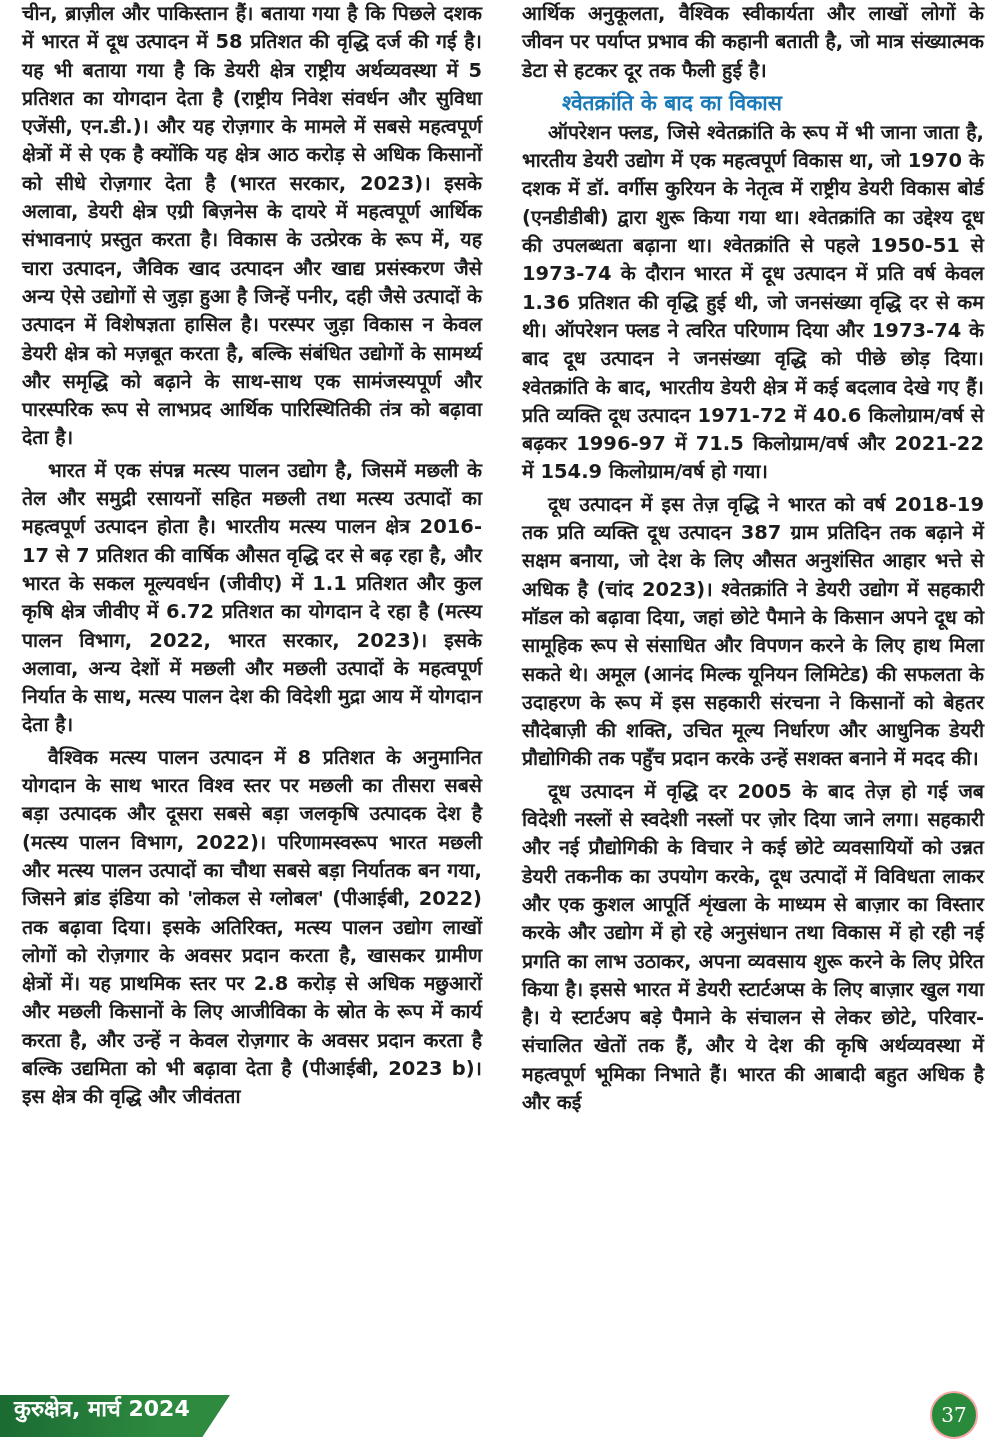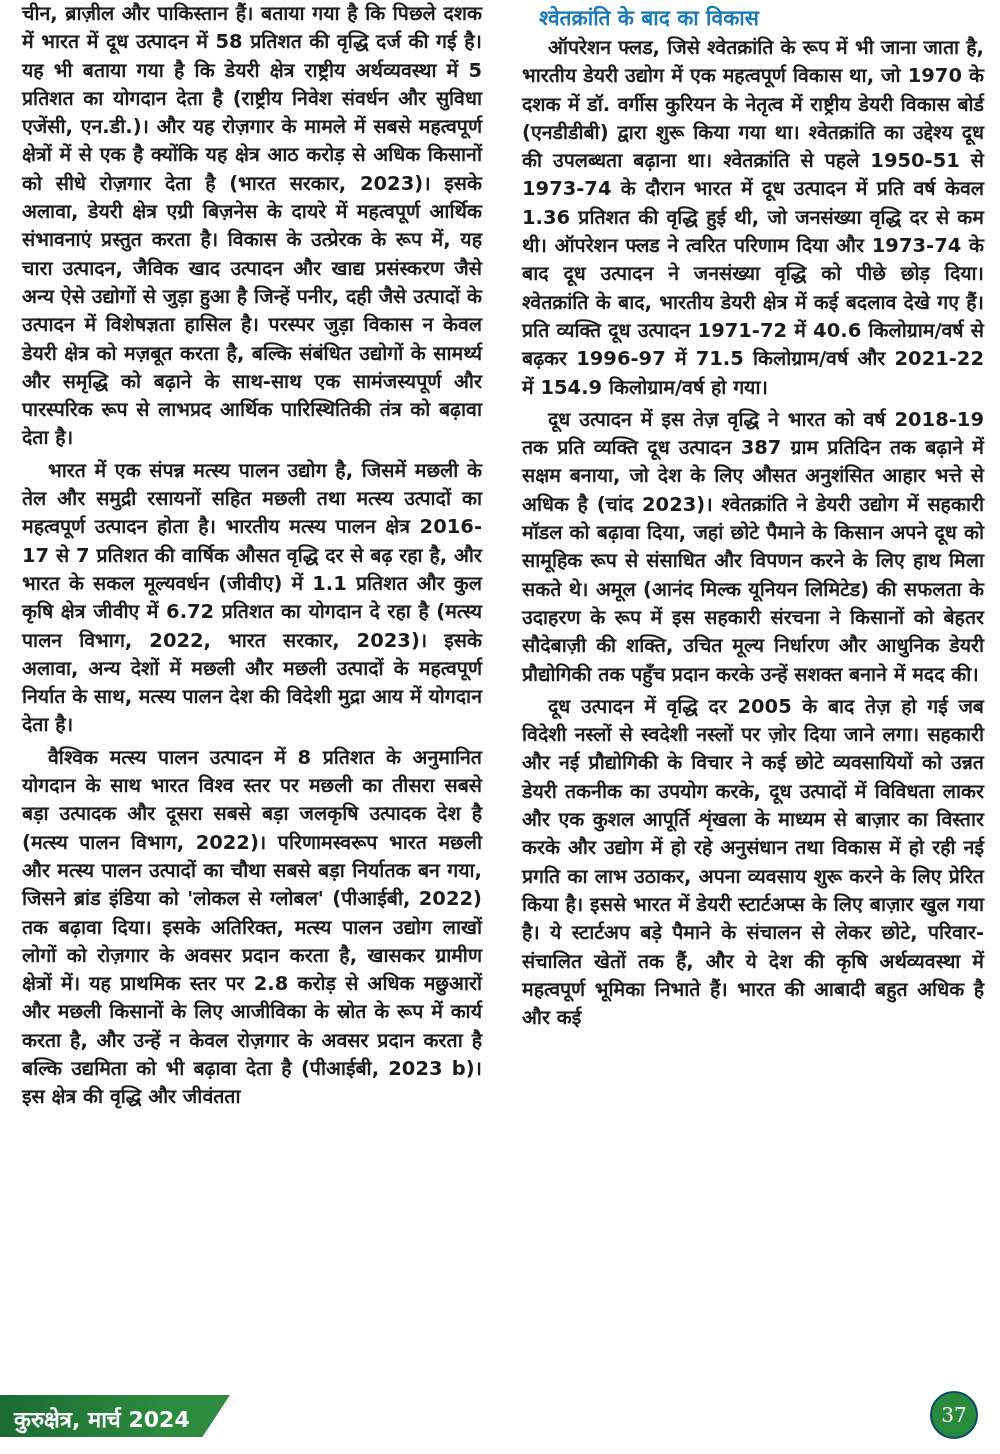--- a/index.html
+++ b/index.html
@@ -31,72 +31,73 @@
   .para {
     margin: 0 0 4px 0;
     text-indent: 0;
     font-weight: bold;
   }
   .para.indent { text-indent: 26px; }
   .heading {
     color: #1a7ab8;
     font-weight: bold;
     font-size: 21px;
-    margin: 4px 0 2px 17px;
+    margin: 4px 0 2px 40px;
     line-height: 28px;
   }
   .footer {
     position: absolute;
     left: 0; top: 1385px;
     width: 1000px;
     height: 69px;
   }
   .footer-band {
     position: absolute;
     left: 0; top: 10px;
     width: 230px;
     height: 42px;
     background: linear-gradient(90deg, #1b6b33 0%, #2d8a3f 70%, #2d8a3f 100%);
     clip-path: polygon(0 0, 100% 0, 88% 100%, 0 100%);
   }
   .footer-title {
     position: absolute;
-    left: 14px; top: 20px;
+    left: 14px; top: 9px;
     color: #ffffff;
     font-weight: bold;
     font-size: 22px;
     line-height: 30px;
     white-space: nowrap;
   }
   .page-num {
     position: absolute;
     left: 930px; top: 6px;
     width: 44px; height: 44px;
     border-radius: 50%;
     background: #2a8a3c;
-    border: 2px solid #0c4a6e;
+    border: 2px solid #fca5a5;
     color: #ffffff;
     font-family: "DejaVu Serif", "Liberation Serif", serif;
     font-size: 20px;
     line-height: 44px;
     text-align: center;
   }
 </style>
 </head>
 <body>
 
 <div class="page">
 
   <div class="col col-left">
     <p class="para">चीन, ब्राज़ील और पाकिस्तान हैं। बताया गया है कि पिछले दशक में भारत में दूध उत्पादन में 58 प्रतिशत की वृद्धि दर्ज की गई है। यह भी बताया गया है कि डेयरी क्षेत्र राष्ट्रीय अर्थव्यवस्था में 5 प्रतिशत का योगदान देता है (राष्ट्रीय निवेश संवर्धन और सुविधा एजेंसी, एन.डी.)। और यह रोज़गार के मामले में सबसे महत्वपूर्ण क्षेत्रों में से एक है क्योंकि यह क्षेत्र आठ करोड़ से अधिक किसानों को सीधे रोज़गार देता है (भारत सरकार, 2023)। इसके अलावा, डेयरी क्षेत्र एग्री बिज़नेस के दायरे में महत्वपूर्ण आर्थिक संभावनाएं प्रस्तुत करता है। विकास के उत्प्रेरक के रूप में, यह चारा उत्पादन, जैविक खाद उत्पादन और खाद्य प्रसंस्करण जैसे अन्य ऐसे उद्योगों से जुड़ा हुआ है जिन्हें पनीर, दही जैसे उत्पादों के उत्पादन में विशेषज्ञता हासिल है। परस्पर जुड़ा विकास न केवल डेयरी क्षेत्र को मज़बूत करता है, बल्कि संबंधित उद्योगों के सामर्थ्य और समृद्धि को बढ़ाने के साथ-साथ एक सामंजस्यपूर्ण और पारस्परिक रूप से लाभप्रद आर्थिक पारिस्थितिकी तंत्र को बढ़ावा देता है।</p>
     <p class="para indent">भारत में एक संपन्न मत्स्य पालन उद्योग है, जिसमें मछली के तेल और समुद्री रसायनों सहित मछली तथा मत्स्य उत्पादों का महत्वपूर्ण उत्पादन होता है। भारतीय मत्स्य पालन क्षेत्र 2016-17 से 7 प्रतिशत की वार्षिक औसत वृद्धि दर से बढ़ रहा है, और भारत के सकल मूल्यवर्धन (जीवीए) में 1.1 प्रतिशत और कुल कृषि क्षेत्र जीवीए में 6.72 प्रतिशत का योगदान दे रहा है (मत्स्य पालन विभाग, 2022, भारत सरकार, 2023)। इसके अलावा, अन्य देशों में मछली और मछली उत्पादों के महत्वपूर्ण निर्यात के साथ, मत्स्य पालन देश की विदेशी मुद्रा आय में योगदान देता है।</p>
     <p class="para indent">वैश्विक मत्स्य पालन उत्पादन में 8 प्रतिशत के अनुमानित योगदान के साथ भारत विश्व स्तर पर मछली का तीसरा सबसे बड़ा उत्पादक और दूसरा सबसे बड़ा जलकृषि उत्पादक देश है (मत्स्य पालन विभाग, 2022)। परिणामस्वरूप भारत मछली और मत्स्य पालन उत्पादों का चौथा सबसे बड़ा निर्यातक बन गया, जिसने ब्रांड इंडिया को 'लोकल से ग्लोबल' (पीआईबी, 2022) तक बढ़ावा दिया। इसके अतिरिक्त, मत्स्य पालन उद्योग लाखों लोगों को रोज़गार के अवसर प्रदान करता है, खासकर ग्रामीण क्षेत्रों में। यह प्राथमिक स्तर पर 2.8 करोड़ से अधिक मछुआरों और मछली किसानों के लिए आजीविका के स्रोत के रूप में कार्य करता है, और उन्हें न केवल रोज़गार के अवसर प्रदान करता है बल्कि उद्यमिता को भी बढ़ावा देता है (पीआईबी, 2023 b)। इस क्षेत्र की वृद्धि और जीवंतता</p>
   </div>
 
   <div class="col col-right">
+    <p class="para">आर्थिक अनुकूलता, वैश्विक स्वीकार्यता और लाखों लोगों के जीवन पर पर्याप्त प्रभाव की कहानी बताती है, जो मात्र संख्यात्मक डेटा से हटकर दूर तक फैली हुई है।</p>
     <div class="heading">श्वेतक्रांति के बाद का विकास</div>
     <p class="para indent">ऑपरेशन फ्लड, जिसे श्वेतक्रांति के रूप में भी जाना जाता है, भारतीय डेयरी उद्योग में एक महत्वपूर्ण विकास था, जो 1970 के दशक में डॉ. वर्गीस कुरियन के नेतृत्व में राष्ट्रीय डेयरी विकास बोर्ड (एनडीडीबी) द्वारा शुरू किया गया था। श्वेतक्रांति का उद्देश्य दूध की उपलब्धता बढ़ाना था। श्वेतक्रांति से पहले 1950-51 से 1973-74 के दौरान भारत में दूध उत्पादन में प्रति वर्ष केवल 1.36 प्रतिशत की वृद्धि हुई थी, जो जनसंख्या वृद्धि दर से कम थी। ऑपरेशन फ्लड ने त्वरित परिणाम दिया और 1973-74 के बाद दूध उत्पादन ने जनसंख्या वृद्धि को पीछे छोड़ दिया। श्वेतक्रांति के बाद, भारतीय डेयरी क्षेत्र में कई बदलाव देखे गए हैं। प्रति व्यक्ति दूध उत्पादन 1971-72 में 40.6 किलोग्राम/वर्ष से बढ़कर 1996-97 में 71.5 किलोग्राम/वर्ष और 2021-22 में 154.9 किलोग्राम/वर्ष हो गया।</p>
     <p class="para indent">दूध उत्पादन में इस तेज़ वृद्धि ने भारत को वर्ष 2018-19 तक प्रति व्यक्ति दूध उत्पादन 387 ग्राम प्रतिदिन तक बढ़ाने में सक्षम बनाया, जो देश के लिए औसत अनुशंसित आहार भत्ते से अधिक है (चांद 2023)। श्वेतक्रांति ने डेयरी उद्योग में सहकारी मॉडल को बढ़ावा दिया, जहां छोटे पैमाने के किसान अपने दूध को सामूहिक रूप से संसाधित और विपणन करने के लिए हाथ मिला सकते थे। अमूल (आनंद मिल्क यूनियन लिमिटेड) की सफलता के उदाहरण के रूप में इस सहकारी संरचना ने किसानों को बेहतर सौदेबाज़ी की शक्ति, उचित मूल्य निर्धारण और आधुनिक डेयरी प्रौद्योगिकी तक पहुँच प्रदान करके उन्हें सशक्त बनाने में मदद की।</p>
     <p class="para indent">दूध उत्पादन में वृद्धि दर 2005 के बाद तेज़ हो गई जब विदेशी नस्लों से स्वदेशी नस्लों पर ज़ोर दिया जाने लगा। सहकारी और नई प्रौद्योगिकी के विचार ने कई छोटे व्यवसायियों को उन्नत डेयरी तकनीक का उपयोग करके, दूध उत्पादों में विविधता लाकर और एक कुशल आपूर्ति शृंखला के माध्यम से बाज़ार का विस्तार करके और उद्योग में हो रहे अनुसंधान तथा विकास में हो रही नई प्रगति का लाभ उठाकर, अपना व्यवसाय शुरू करने के लिए प्रेरित किया है। इससे भारत में डेयरी स्टार्टअप्स के लिए बाज़ार खुल गया है। ये स्टार्टअप बड़े पैमाने के संचालन से लेकर छोटे, परिवार-संचालित खेतों तक हैं, और ये देश की कृषि अर्थव्यवस्था में महत्वपूर्ण भूमिका निभाते हैं। भारत की आबादी बहुत अधिक है और कई</p>
   </div>
 
 </div>
 
 <div class="footer">
   <div class="footer-band"></div>

